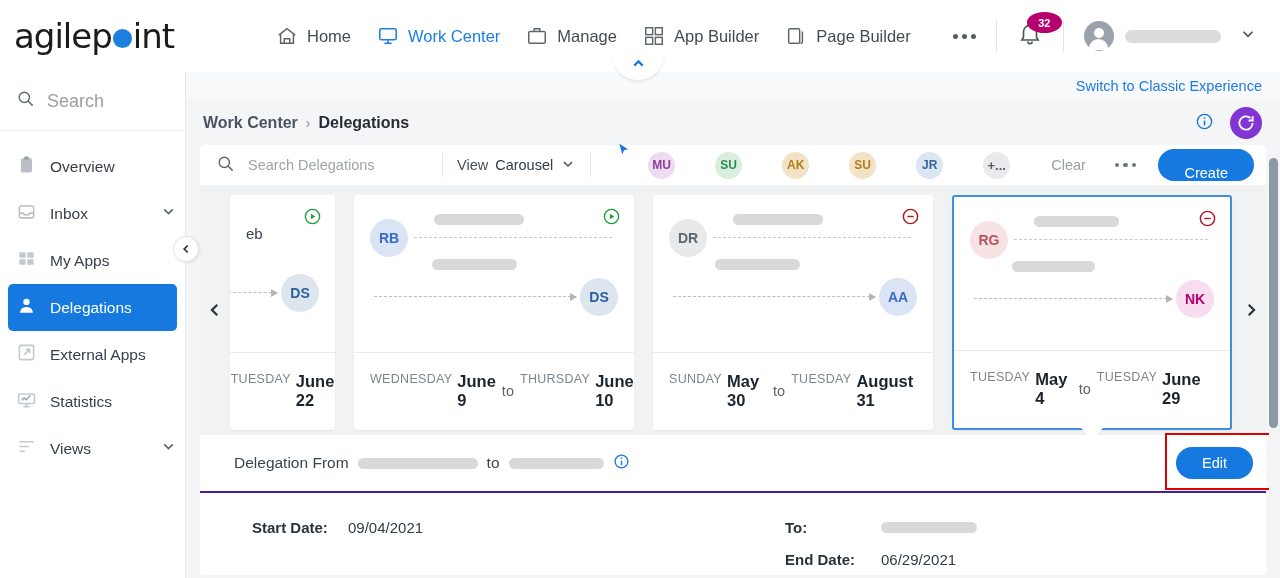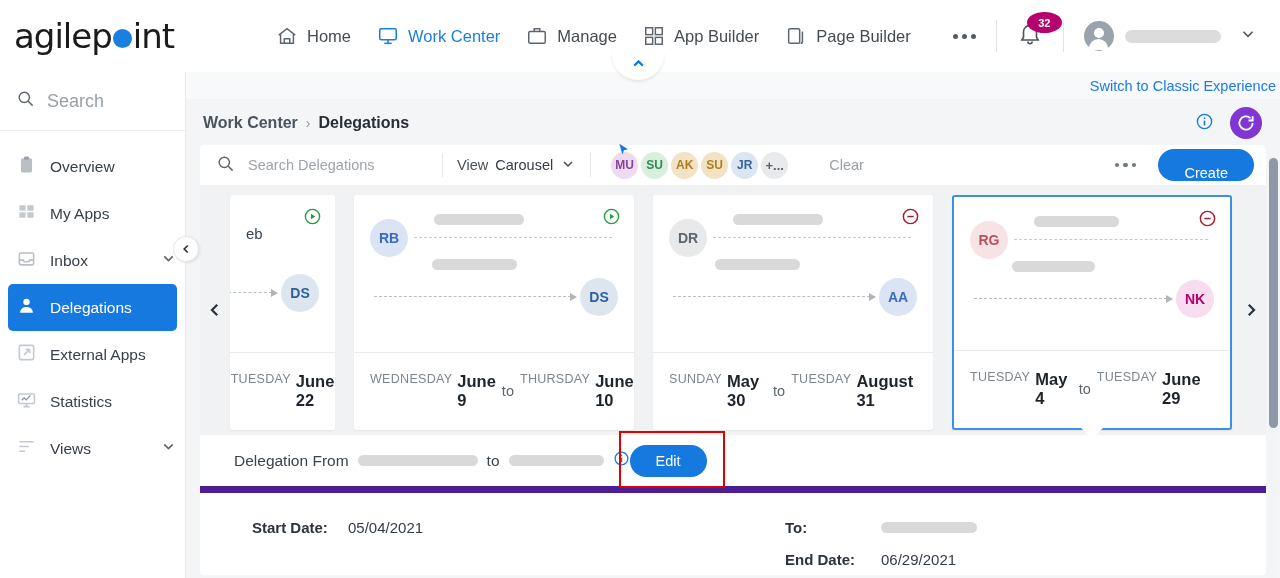--- a/index.html
+++ b/index.html
@@ -91,21 +91,21 @@
   }
 
   
   .main {
     position:absolute; top:72px; left:186px; width:1094px; height:506px;
     background:#f4f5f6;
   }
   .classic-bar {
     height:27px; background:#f8f9fa;
     display:flex; align-items:center; justify-content:flex-end;
-    padding-right:4px;
+    padding-right:18px;
   }
   .classic-link { color:#1d7ae6; font-size:14.5px; cursor:pointer; }
 
   .crumbrow {
     display:flex; align-items:center; justify-content:space-between;
     padding: 8px 14px 0 17px; height:40px;
   }
   .crumb { font-size:16px; color:#3b4550; font-weight:bold; display:flex; align-items:center; gap:8px;}
   .crumb .c1 { color:#4a5460; font-weight:bold; cursor:pointer;}
   .crumb .sep { color:#8d959d; font-weight:normal; font-size:14px;}
@@ -124,21 +124,21 @@
   }
   .tb-search { display:flex; align-items:center; gap:13px; width:212px; cursor:text;}
   .tb-search span { color:#9ea4aa; font-size:14.5px;}
   .tb-sep { width:1px;height:24px;background:#e4e6e9; margin:0 14px;}
   .tb-view { display:flex; align-items:center; gap:7px; font-size:14.5px; color:#464e56; cursor:pointer;}
   .tb-view b { font-weight:normal; color:#333b44;}
   .chips { display:flex; align-items:center; margin-left:6px; position:relative;}
   .chip {
     width:27px;height:27px;border-radius:50%;
     display:flex;align-items:center;justify-content:center;
-    font-size:12px; font-weight:bold; margin-right:3px; cursor:pointer;
+    font-size:12px; font-weight:bold; margin-right:3px; cursor:pointer;margin-left:37px;
   }
   .cursor-arrow { position:absolute; left:5px; top:-10px; }
   .tb-clear { color:#9aa0a6; font-size:14.5px; margin-left:38px; cursor:pointer;}
   .tb-dots { margin-left:auto; display:flex; gap:4px; cursor:pointer; padding-right:22px;}
   .tb-dots i { width:4.5px;height:4.5px;border-radius:50%;background:#6e767e;display:block;}
   .btn-create {
     background:#1579e0;color:#fff;border:none;border-radius:17px;
     height:30px; padding:16px 26px; font-size:14.5px; cursor:pointer;
     font-family:"Liberation Sans",sans-serif;
   }
@@ -190,22 +190,22 @@
     position:absolute; bottom:-11px; left:50%; margin-left:-11px;
     width:0;height:0;border-left:11px solid transparent;border-right:11px solid transparent;
     border-top:11px solid #fff;
   }
 
   
   .detail {
     margin:0 14px; background:#fff; border-radius:0 0 4px 4px;
   }
   .detail-head {
-    height:58px; display:flex; align-items:center; 
-    padding:0 13px 0 34px; border-bottom:7px solid #4c1d95;
+    height:58px; display:flex; align-items:center; justify-content:space-between;
+    padding:0 13px 0 34px; border-bottom:2px solid #4c1d95;
   }
   .dh-left { display:flex; align-items:center; gap:9px; font-size:15.5px; color:#3b434b;}
   .dh-right { display:flex; align-items:center; gap:9px; position:relative;}
   .btn-remove {
     background:#fff; border:1px solid #b9bfc5; border-radius:17px;
     height:32px; padding:0 24px; font-size:14.5px; color:#464e56; cursor:pointer;
     font-family:"Liberation Sans",sans-serif;
   }
   .hl-box {
     position:absolute; border:2px solid #e00000;
@@ -356,43 +356,43 @@
         <svg width="19" height="19" viewBox="0 0 24 24" fill="#b9bfc5">
             <rect x="5" y="4" width="14" height="18" rx="2"></rect>
             <rect x="9" y="2" width="6" height="4" rx="1" fill="#9aa1a8"></rect>
           </svg>
       </span>
       <span class="side-label">Overview</span>
     </div>
 
     <div class="side-item">
       <span>
+        <svg width="19" height="19" viewBox="0 0 24 24" fill="none" stroke="#b9bfc5" stroke-width="2">
+            <rect x="3" y="5" width="18" height="15" rx="2"></rect>
+            <path d="M3 14h5l1 2h6l1-2h5"></path>
+          </svg>
+      </span>
+      <span class="side-label">Inbox</span>
+      <span class="chev">
+        <svg width="17" height="17" viewBox="0 0 24 24" fill="none" stroke="currentColor" stroke-width="2.2">
+            <path d="M6 9l6 6 6-6"></path>
+          </svg>
+      </span>
+    </div>
+
+    <div class="side-item">
+      <span>
         <svg width="19" height="19" viewBox="0 0 24 24" fill="#c3c9cf">
             <rect x="3" y="4" width="8" height="7" rx="1"></rect>
             <rect x="13" y="4" width="8" height="7" rx="1"></rect>
             <rect x="3" y="13" width="8" height="7" rx="1"></rect>
             <rect x="13" y="13" width="8" height="7" rx="1"></rect>
           </svg>
       </span>
       <span class="side-label">My Apps</span>
-    </div>
-
-    <div class="side-item">
-      <span>
-        <svg width="19" height="19" viewBox="0 0 24 24" fill="none" stroke="#b9bfc5" stroke-width="2">
-            <rect x="3" y="5" width="18" height="15" rx="2"></rect>
-            <path d="M3 14h5l1 2h6l1-2h5"></path>
-          </svg>
-      </span>
-      <span class="side-label">Inbox</span>
-      <span class="chev">
-        <svg width="17" height="17" viewBox="0 0 24 24" fill="none" stroke="currentColor" stroke-width="2.2">
-            <path d="M6 9l6 6 6-6"></path>
-          </svg>
-      </span>
     </div>
 
     <div class="side-item active">
       <span>
         <svg width="19" height="19" viewBox="0 0 24 24" fill="#ffffff">
             <circle cx="12" cy="7.5" r="4"></circle>
             <path d="M4 21c0-4.4 3.6-7 8-7s8 2.6 8 7z"></path>
           </svg>
       </span>
       <span class="side-label">Delegations</span>
@@ -698,21 +698,21 @@
       <div class="dh-right">
         <div class="hl-box"></div>
         <button class="btn-edit">Edit</button>
       </div>
     </div>
 
     <div class="detail-body">
       <div class="dcolblk">
         <div class="drow">
           <span class="dlabel">Start Date:</span>
-          <span class="dval">05/04/2021</span>
+          <span class="dval">09/04/2021</span>
         </div>
       </div>
       <div class="dcolblk">
         <div class="drow">
           <span class="dlabel">To:</span>
           <span class="redact" style="width:96px"></span>
         </div>
         <div class="drow">
           <span class="dlabel">End Date:</span>
           <span class="dval">06/29/2021</span>

